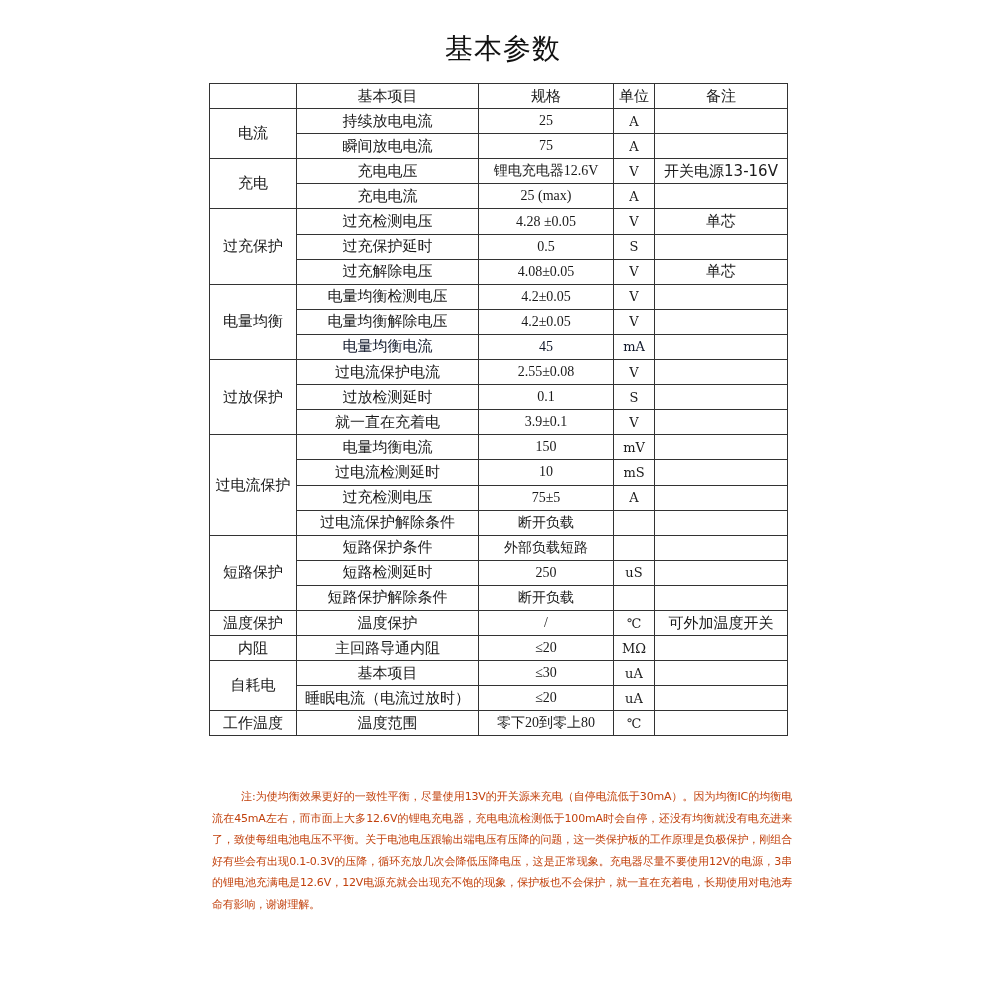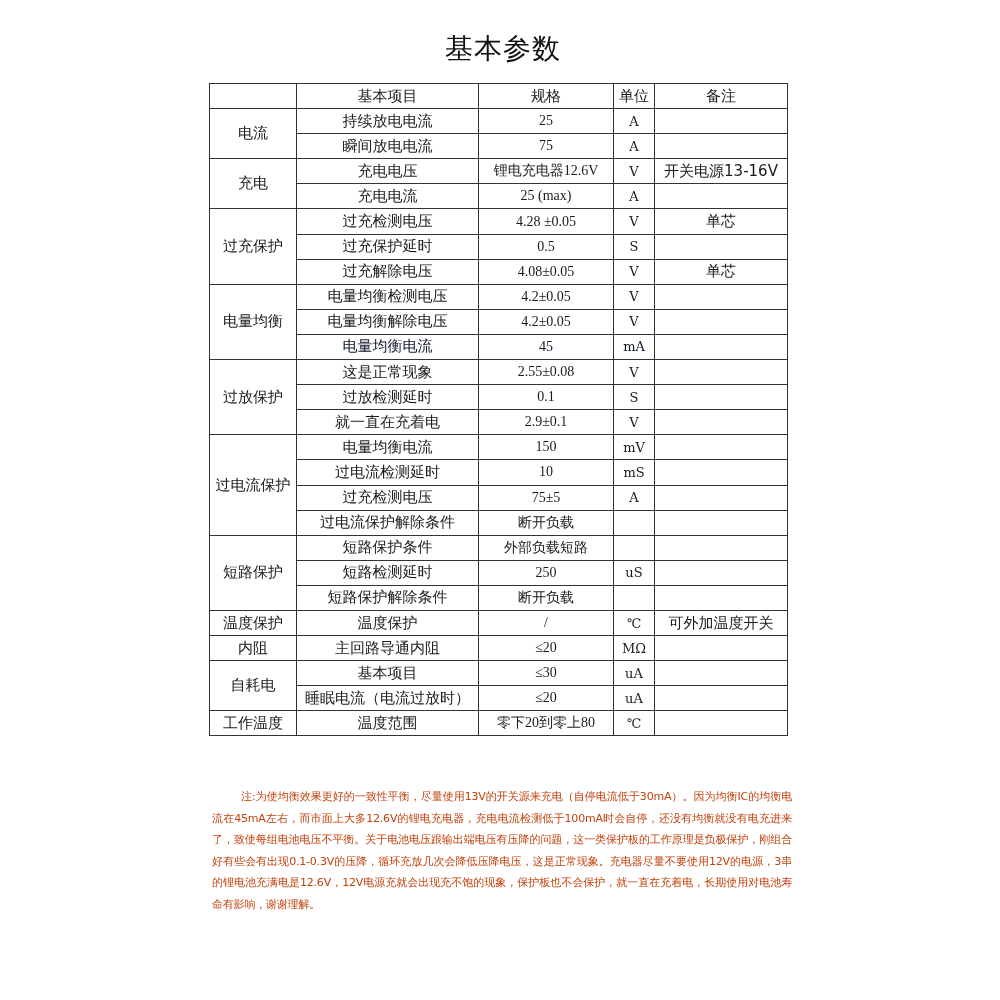--- a/index.html
+++ b/index.html
@@ -101,34 +101,34 @@
         <td></td>
       </tr>
       <tr class="red">
         <td>电量均衡电流</td>
         <td class="num">45</td>
         <td class="unit">mA</td>
         <td></td>
       </tr>
       <tr>
         <td rowspan="3">过放保护</td>
-        <td>这是正常现象</td>
+        <td>过电流保护电流</td>
         <td class="num">2.55±0.08</td>
         <td class="unit">V</td>
         <td></td>
       </tr>
       <tr>
         <td>过放检测延时</td>
         <td class="num">0.1</td>
         <td class="unit">S</td>
         <td></td>
       </tr>
       <tr>
         <td>就一直在充着电</td>
-        <td class="num">2.9±0.1</td>
+        <td class="num">3.9±0.1</td>
         <td class="unit">V</td>
         <td></td>
       </tr>
       <tr>
         <td rowspan="4">过电流保护</td>
         <td>电量均衡电流</td>
         <td class="num">150</td>
         <td class="unit">mV</td>
         <td></td>
       </tr>

